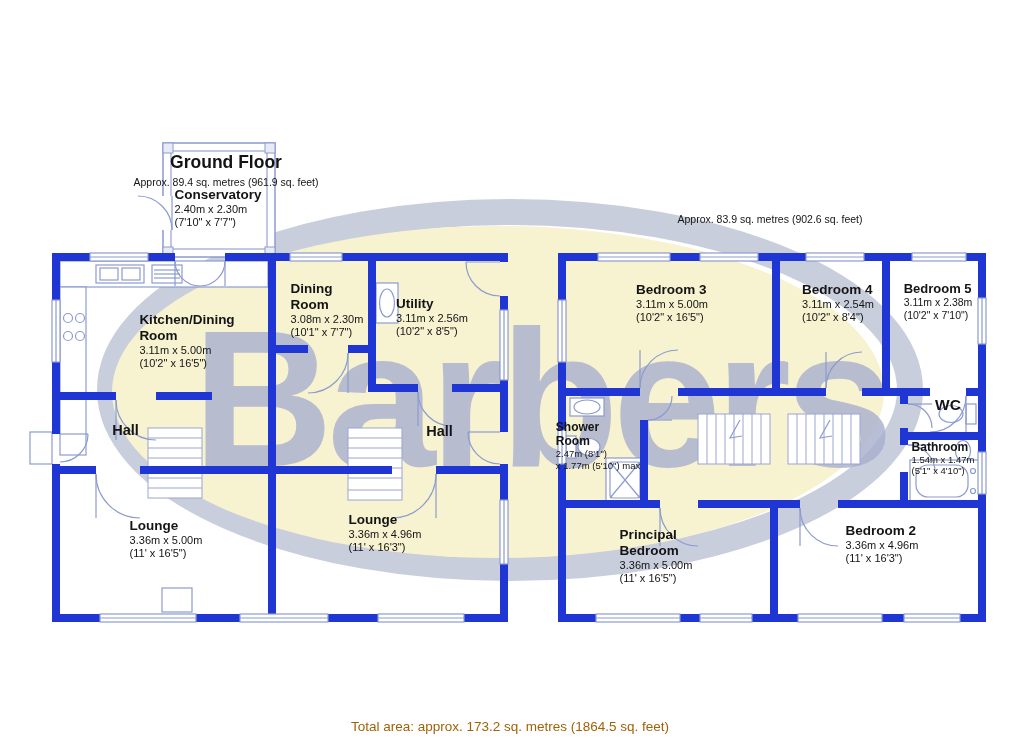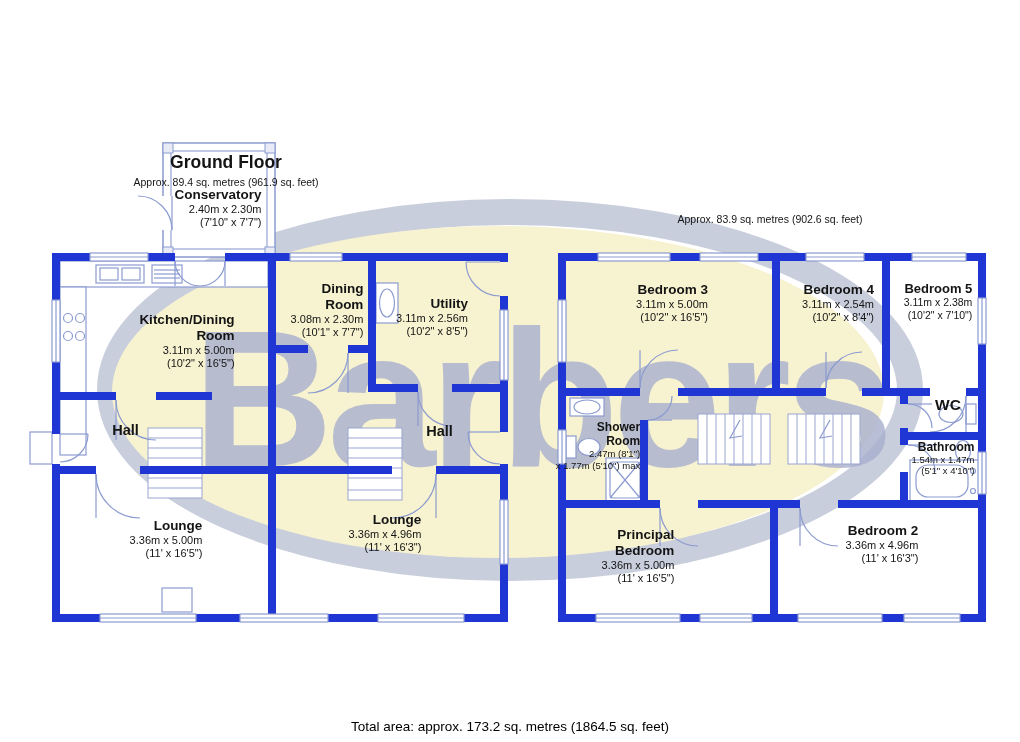--- a/index.html
+++ b/index.html
@@ -4,32 +4,32 @@
 <style>
   html,body{margin:0;padding:0;background:#fff;}
   .canvas{position:relative;width:1020px;height:742px;background:#ffffff;overflow:hidden;
           font-family:"Liberation Sans",sans-serif;}
   svg{position:absolute;left:0;top:0;}
   .wall{fill:#1f35d4;}
   .win{fill:#ffffff;stroke:#8c9bd0;stroke-width:1.2;}
   .thin{stroke:#8c9bd0;stroke-width:1.2;fill:none;}
   .fixw{fill:#ffffff;stroke:#8c9bd0;stroke-width:1.2;}
   .tread{stroke:#9aa5d0;stroke-width:1;}
-  .lbl{position:absolute;transform:translateX(-50%);text-align:right;color:#141414;line-height:1.18;}
+  .lbl{position:absolute;transform:translateX(-50%);text-align:left;color:#141414;line-height:1.18;}
   .lbl .name{font-weight:bold;font-size:13.5px;white-space:pre-line;}
   .lbl .dim{font-size:11px;}
   .lbl.small .name{font-size:12px;}
   .lbl.small .dim{font-size:9.5px;}
   .lbl.hall .name{font-size:14.5px;padding-left:35px;}
   .lbl.wc .name{font-size:15.5px;}
   .floor-title{position:absolute;transform:translateX(-50%);text-align:center;color:#141414;}
   .floor-title .t{font-weight:bold;font-size:17.5px;line-height:1.1;margin-top:45px;}
   .floor-title .s{font-size:10.5px;margin-top:4px;}
   .footer{position:absolute;left:0;top:719px;width:100%;text-align:center;
-          font-size:13.5px;color:#000000;}
+          font-size:13.5px;color:#a16207;}
 </style>
 </head>
 <body>
 
 <div class="canvas">
 
 <svg width="1020" height="742" viewBox="0 0 1020 742">
 
   <g>
     <ellipse cx="510" cy="390" rx="400" ry="178" fill="none" stroke="#c9cedd" stroke-width="26"></ellipse>
@@ -353,21 +353,21 @@
   <div class="dim">x 1.77m (5'10") max</div>
 </div>
 <div class="lbl wc" style="left:948px;top:396px">
   <div class="name">WC</div>
 </div>
 <div class="lbl small" style="left:943px;top:440px">
   <div class="name">Bathroom</div>
   <div class="dim">1.54m x 1.47m</div>
   <div class="dim">(5'1" x 4'10")</div>
 </div>
-<div class="lbl" style="left:638px;top:527px">
+<div class="lbl" style="left:656px;top:527px">
   <div class="name">Principal
 Bedroom</div>
   <div class="dim">3.36m x 5.00m</div>
   <div class="dim">(11' x 16'5")</div>
 </div>
 <div class="lbl" style="left:882px;top:523px">
   <div class="name">Bedroom 2</div>
   <div class="dim">3.36m x 4.96m</div>
   <div class="dim">(11' x 16'3")</div>
 </div>

